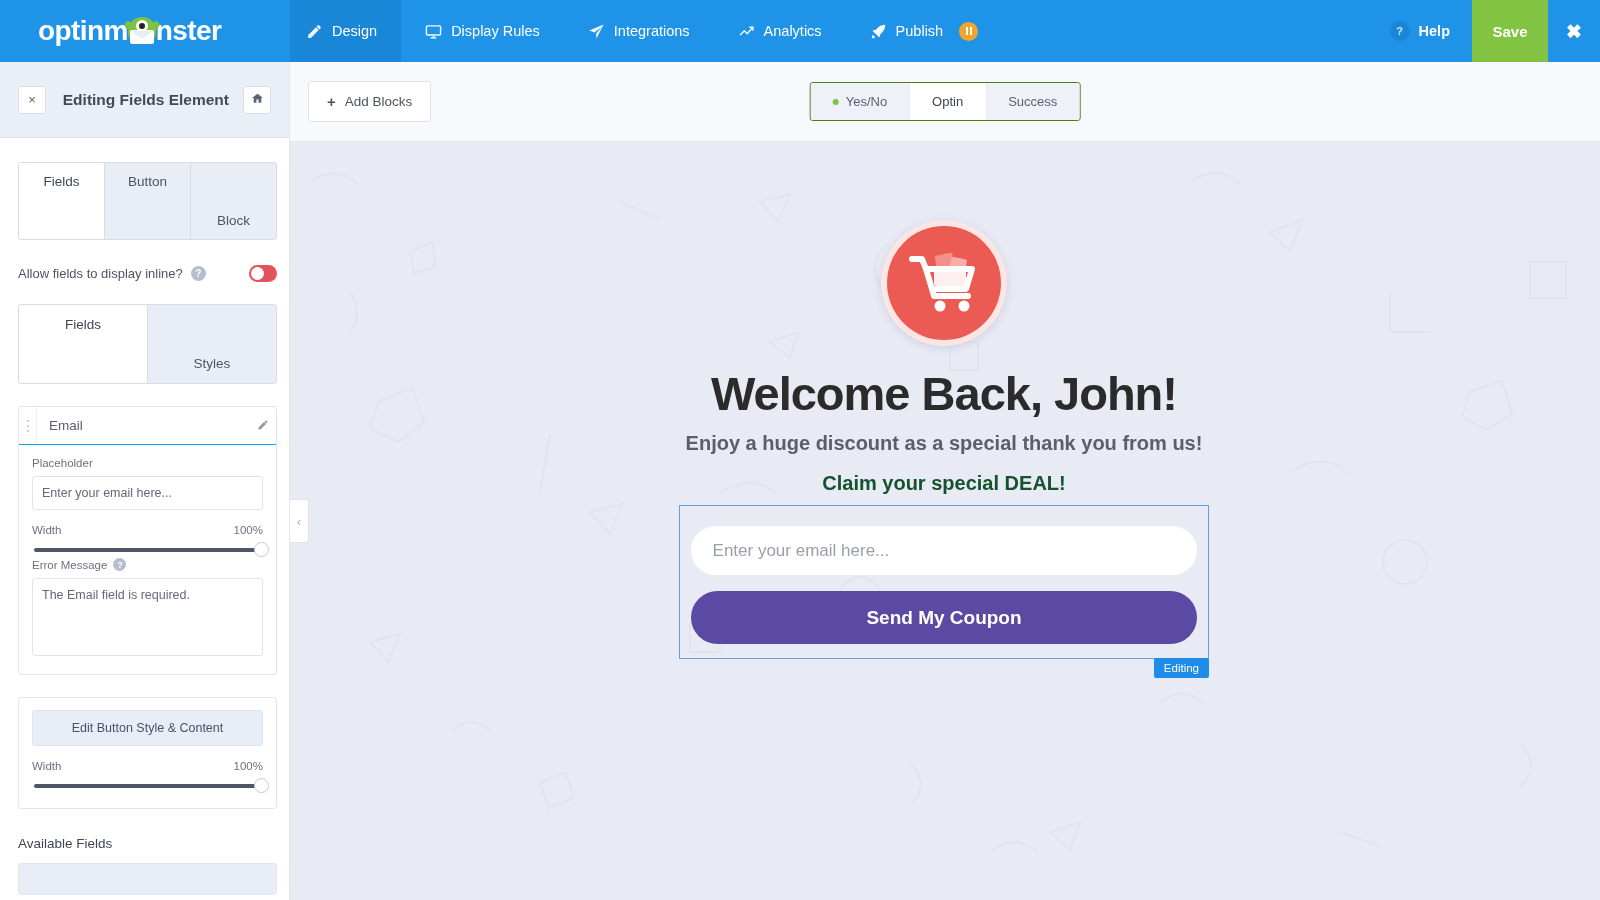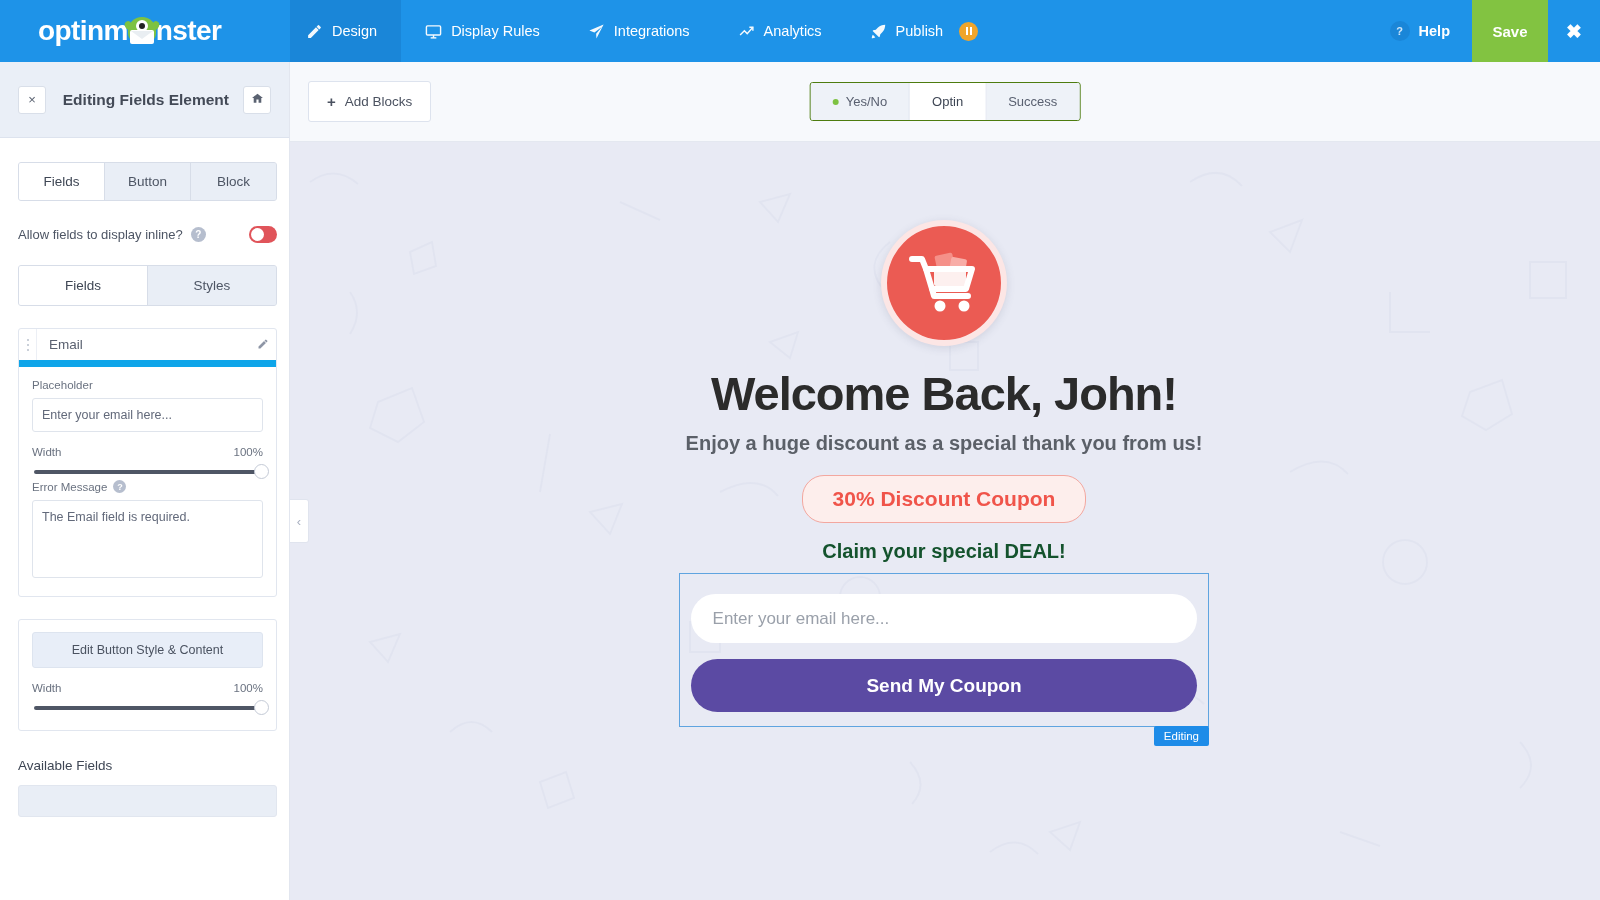--- a/index.html
+++ b/index.html
@@ -127,21 +127,21 @@
 
   .tabset {
     display: flex; border: 1px solid #d7dde8; border-radius: 3px;
     overflow: hidden; background: #e9eef6;
   }
   .tabset .tab {
     flex: 1; text-align: center; padding: 11px 0; font-size: 13.5px;
     color: #4d5564; cursor: pointer; border-right: 1px solid #d7dde8;
     background: #e9eef6;
   }
-  .tabset .tab:last-child { border-right: none; }
+  .tabset .tab:last-child { border-right: none; margin-top: 39px; }
   .tabset .tab.active { background: #ffffff; color: #3e4654; }
 
   .inline-row {
     display: flex; align-items: center; margin-top: 25px; margin-bottom: 22px;
   }
   .inline-label { font-size: 13px; color: #4d5564; }
   .help-dot {
     width: 15px; height: 15px; border-radius: 50%; background: #b6bece;
     color: #fff; font-size: 10px; font-weight: bold;
     display: inline-flex; align-items: center; justify-content: center;
@@ -158,21 +158,21 @@
   }
 
   .tabset.sub .tab { padding: 12px 0; font-size: 13.5px; }
 
   .card {
     border: 1px solid #e1e6ef; border-radius: 3px; background: #fff;
     margin-top: 22px;
   }
   .card-head {
     display: flex; align-items: center; height: 38px;
-    border-bottom: 7px solid #0ea5e9;
+    border-bottom: 1px solid #0ea5e9;
   }
   .drag-dots {
     width: 18px; height: 100%; display: flex; flex-direction: column;
     align-items: center; justify-content: center; gap: 3px;
     border-right: 1px solid #eceff5; cursor: grab;
   }
   .drag-dots i { width: 2px; height: 2px; background: #b9c0cd; border-radius: 50%; }
   .card-title { flex: 1; font-size: 13.5px; color: #5a6170; padding-left: 12px; }
   .pencil { width: 26px; display: flex; align-items: center; justify-content: center; cursor: pointer; }
   .card-body { padding: 12px 13px 14px 13px; }
@@ -558,21 +558,20 @@
                 <path d="M20 23 h46 l-6 20 h-34 z" fill="none" stroke="#fff" stroke-width="6" stroke-linejoin="round"></path>
                 <path d="M26 43 l2 7 h34" stroke="#fff" stroke-width="6" fill="none" stroke-linecap="round" stroke-linejoin="round"></path>
                 <circle cx="34" cy="60" r="5.5" fill="#fff"></circle>
                 <circle cx="58" cy="60" r="5.5" fill="#fff"></circle>
               </svg>
             </span>
           </div>
 
           <div class="headline">Welcome Back, John!</div>
           <div class="subline">Enjoy a huge discount as a special thank you from us!</div>
-          <div class="coupon">30% Discount Coupon</div>
           <div class="claim">Claim your special DEAL!</div>
 
           <div class="field-block">
             <input class="email-input" type="text" placeholder="Enter your email here..." style="">
             <button class="submit-btn">Send My Coupon</button>
             <div class="editing-badge">Editing</div>
           </div>
 
         </div>
       </div>

